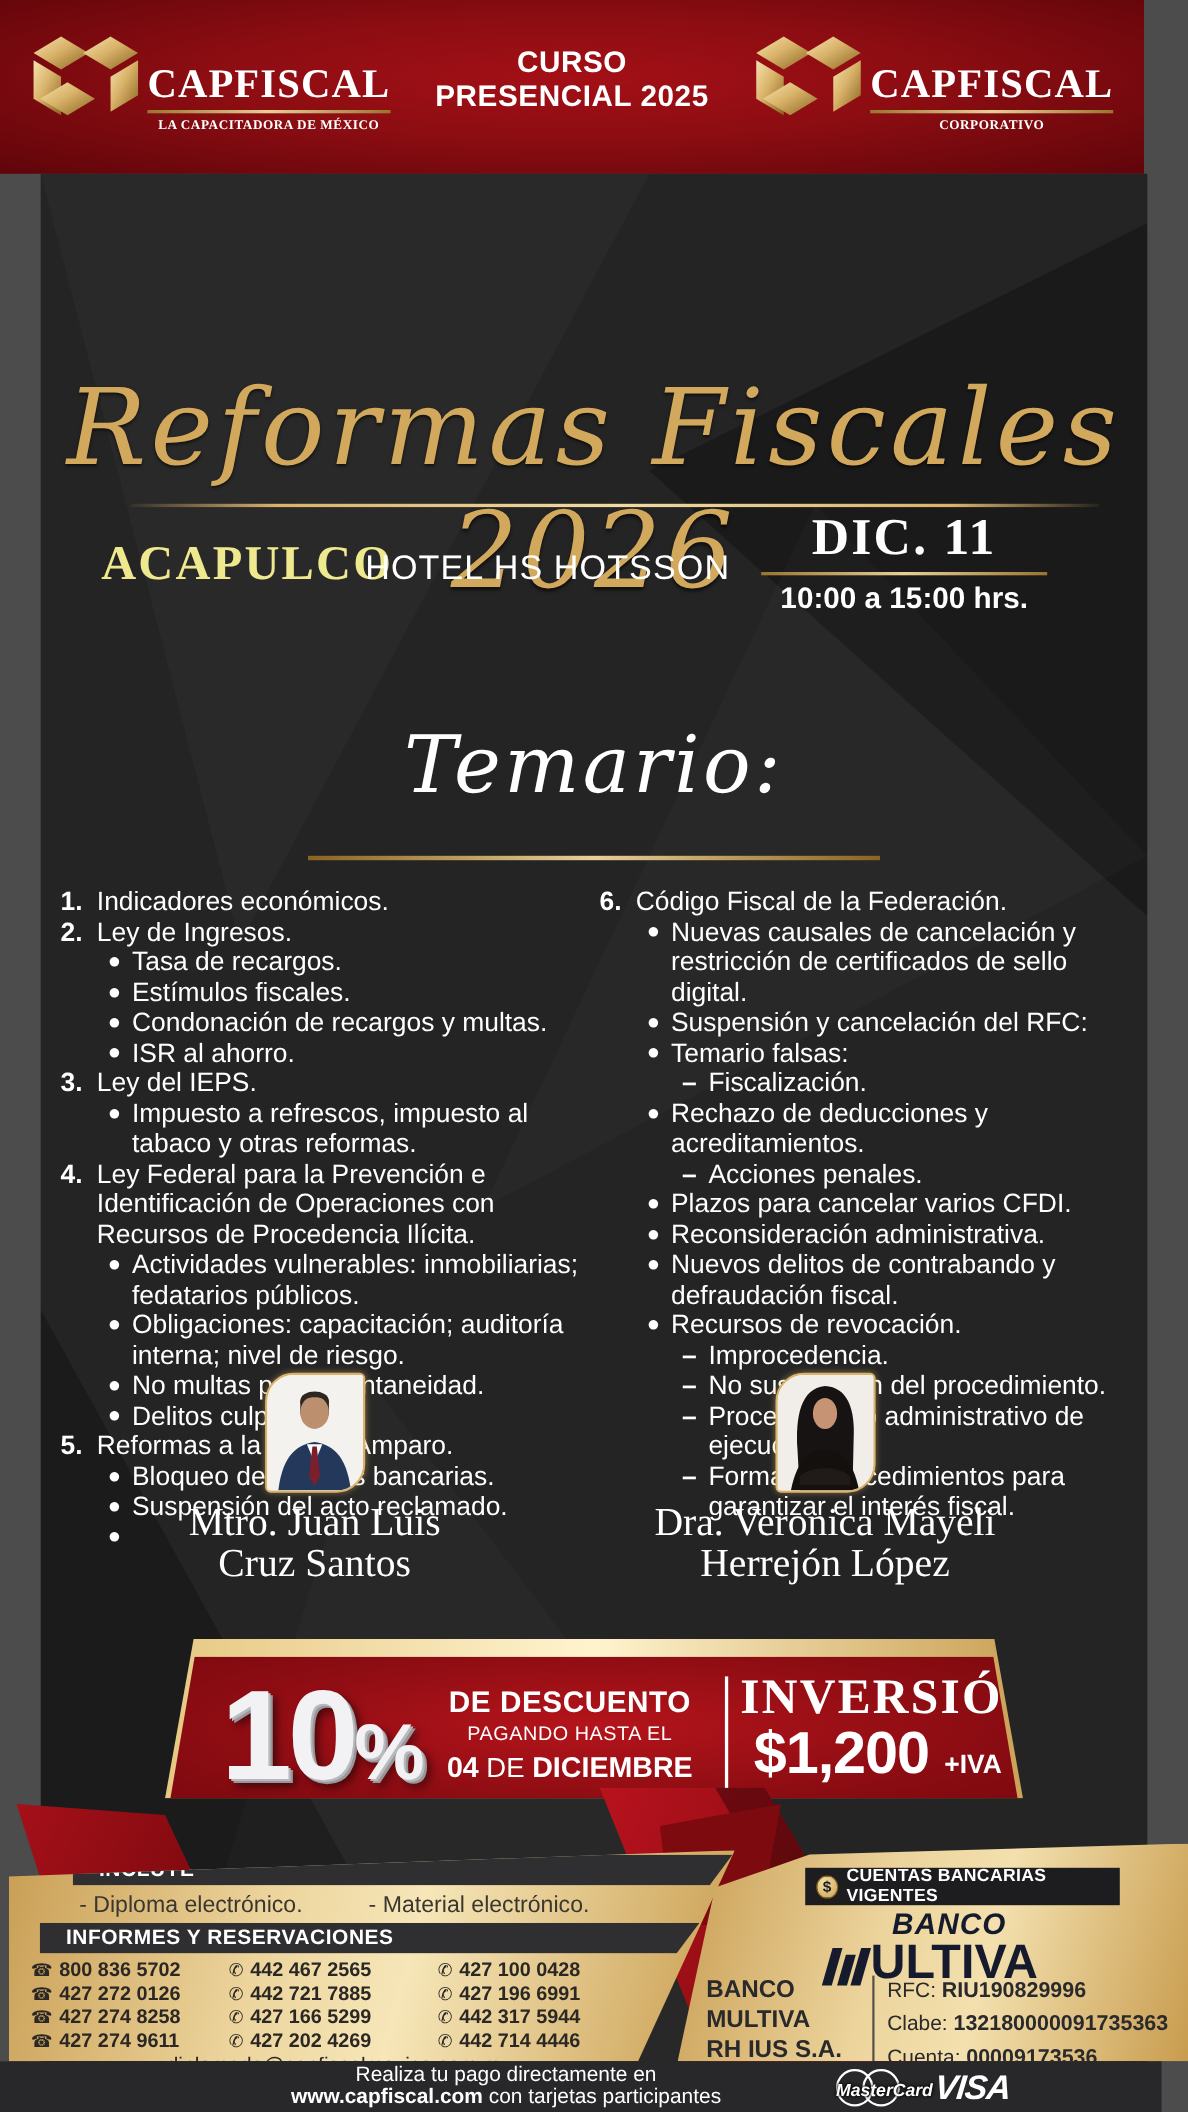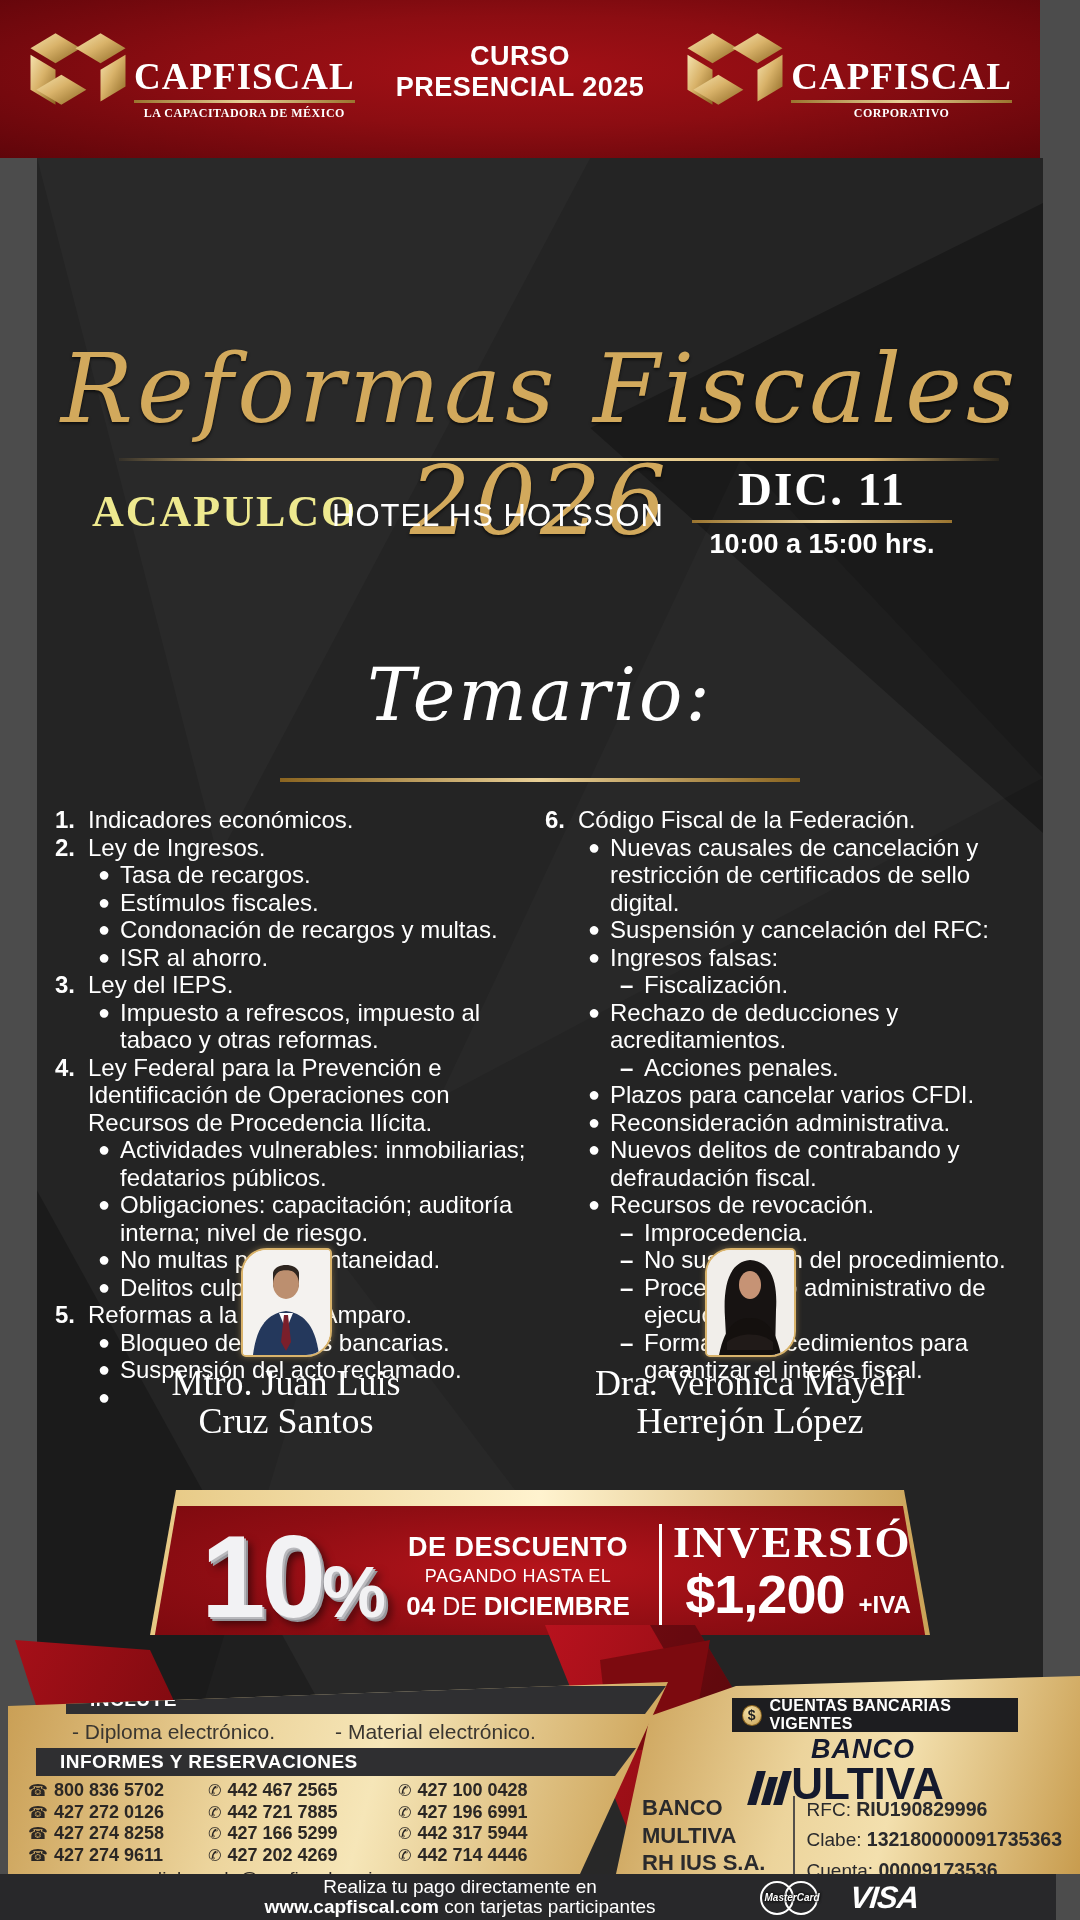--- a/index.html
+++ b/index.html
@@ -135,21 +135,21 @@
   .bk-r b{font-size:19.5px;}
 
   
   .footer{position:absolute;left:0;top:1874px;width:1056px;height:46px;background:#28282a;}
   .foot-txt{position:absolute;left:180px;top:3px;width:560px;text-align:center;color:#fff;font-size:19px;line-height:20px;}
   .cards{position:absolute;left:760px;top:6px;display:flex;align-items:center;gap:26px;}
   .mc{position:relative;width:64px;height:34px;}
   .mc .c{position:absolute;top:0;width:34px;height:34px;border:2.5px solid #fff;border-radius:50%;box-sizing:border-box;}
   .mc .c1{left:0;}
   .mc .c2{left:24px;}
-  .mc .mclbl{position:absolute;left:0;top:11px;width:64px;text-align:center;color:#fff;font-style:italic;font-weight:bold;font-size:10px;
+  .mc .mclbl{position:absolute;left:0;top:11px;width:64px;text-align:center;color:#fff;font-style:italic;font-weight:bold;font-size:16px;
     text-shadow:0 0 3px #000,0 0 3px #000;}
   .visa{color:#fff;font-style:italic;font-weight:bold;font-size:31px;letter-spacing:-1px;transform:skewX(-6deg);}
 </style>
 </head>
 <body>
 
 <div id="poster">
 
   <div class="header">
     <div class="logoblock">
@@ -291,21 +291,21 @@
         <div class="t-sub">
           <span class="t-bullet">●</span>
           <span>Nuevas causales de cancelación y restricción de certificados de sello digital.</span>
         </div>
         <div class="t-sub">
           <span class="t-bullet">●</span>
           <span>Suspensión y cancelación del RFC:</span>
         </div>
         <div class="t-sub">
           <span class="t-bullet">●</span>
-          <span>Ingresos falsas:</span>
+          <span>Temario falsas:</span>
         </div>
         <div class="t-subsub">
           <span class="t-dash">–</span>
           <span>Fiscalización.</span>
         </div>
         <div class="t-sub">
           <span class="t-bullet">●</span>
           <span>Rechazo de deducciones y acreditamientos.</span>
         </div>
         <div class="t-subsub">

